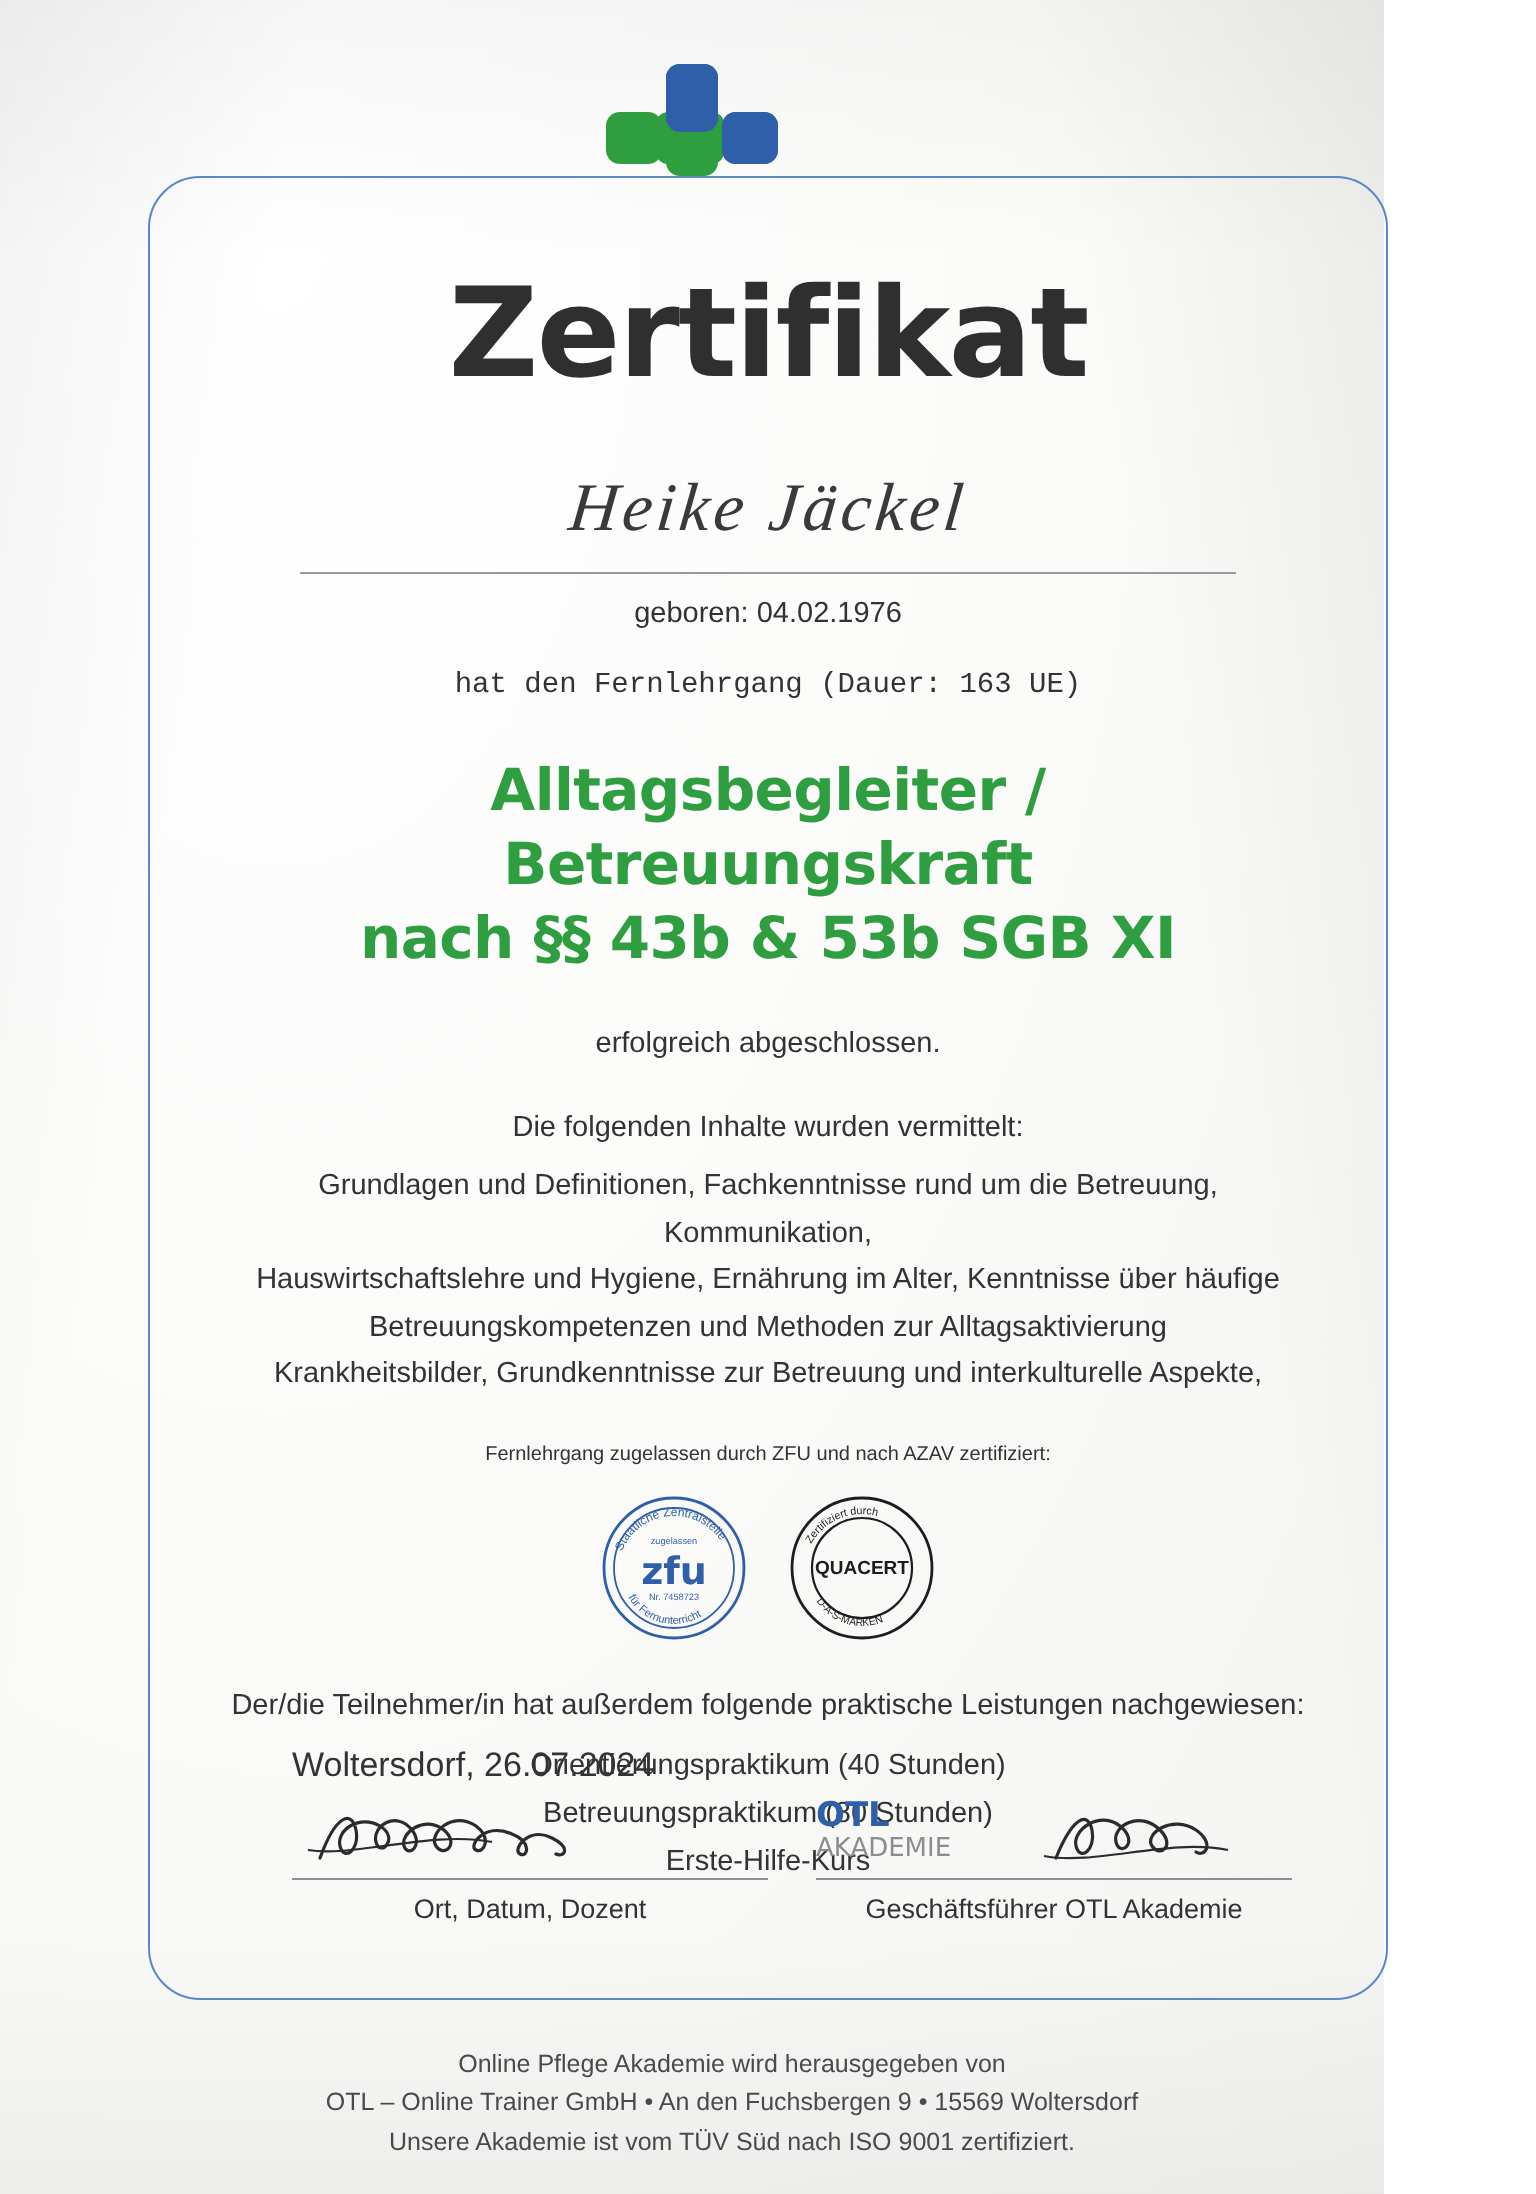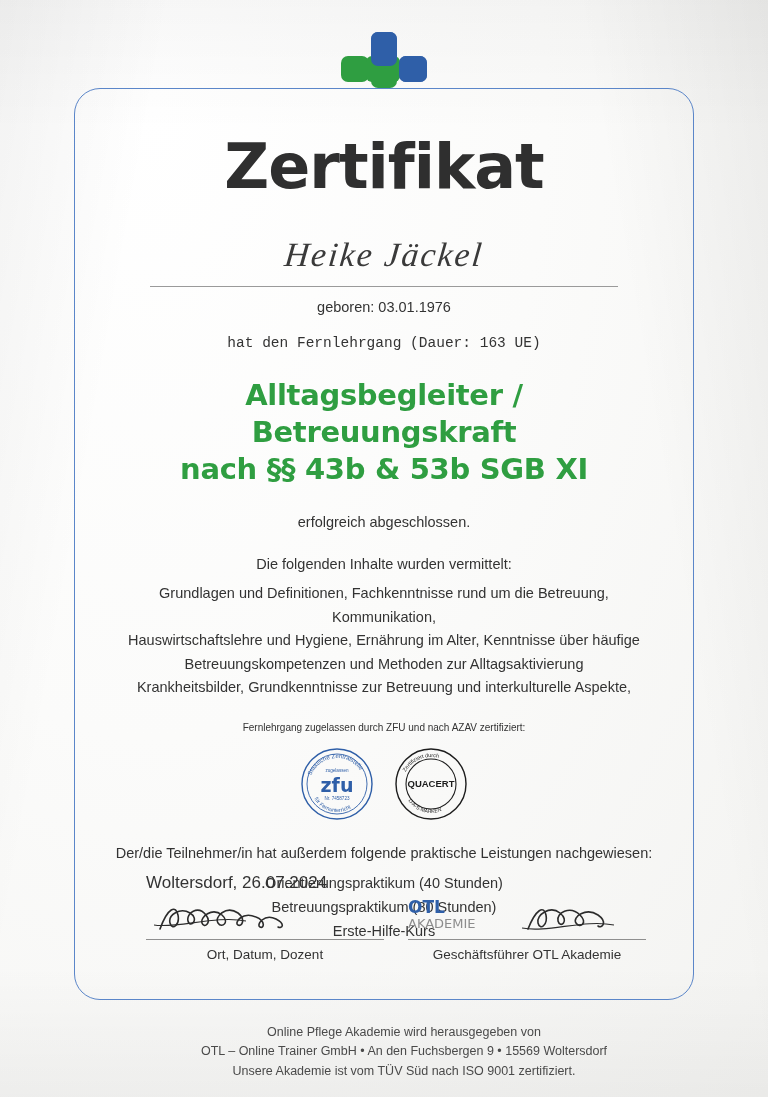--- a/index.html
+++ b/index.html
@@ -9,21 +9,21 @@
   body {
     width: 768px;
     height: 1097px;
     background: #ffffff;
     font-family: "Liberation Sans", sans-serif;
     color: #2b2b2b;
     overflow: hidden;
   }
   .page {
     position: relative;
-    width: 768px;
+    width: 692px;
     height: 1097px;
     background:
       radial-gradient(ellipse at 20% 10%, #ffffff 0%, #fbfbfa 45%, #f3f3f1 100%);
   }
   
   .paper-shade {
     position: absolute;
     inset: 0;
     background:
       linear-gradient(100deg, rgba(0,0,0,0.045) 0%, rgba(0,0,0,0) 18%),
@@ -222,21 +222,21 @@
 
   <div class="border-frame"></div>
 
   <div class="content">
 
     <div class="cert-title">Zertifikat</div>
 
     <div class="holder-name">Heike Jäckel</div>
     <div class="name-rule"></div>
 
-    <div class="born">geboren: 03.01.1976</div>
+    <div class="born">geboren: 04.02.1976</div>
 
     <div class="course-line">hat den Fernlehrgang (Dauer: 163 UE)</div>
 
     <div class="course-title">
       <div>Alltagsbegleiter / Betreuungskraft</div>
       <div>nach §§ 43b &amp; 53b SGB XI</div>
     </div>
 
     <div class="completed">erfolgreich abgeschlossen.</div>
 

